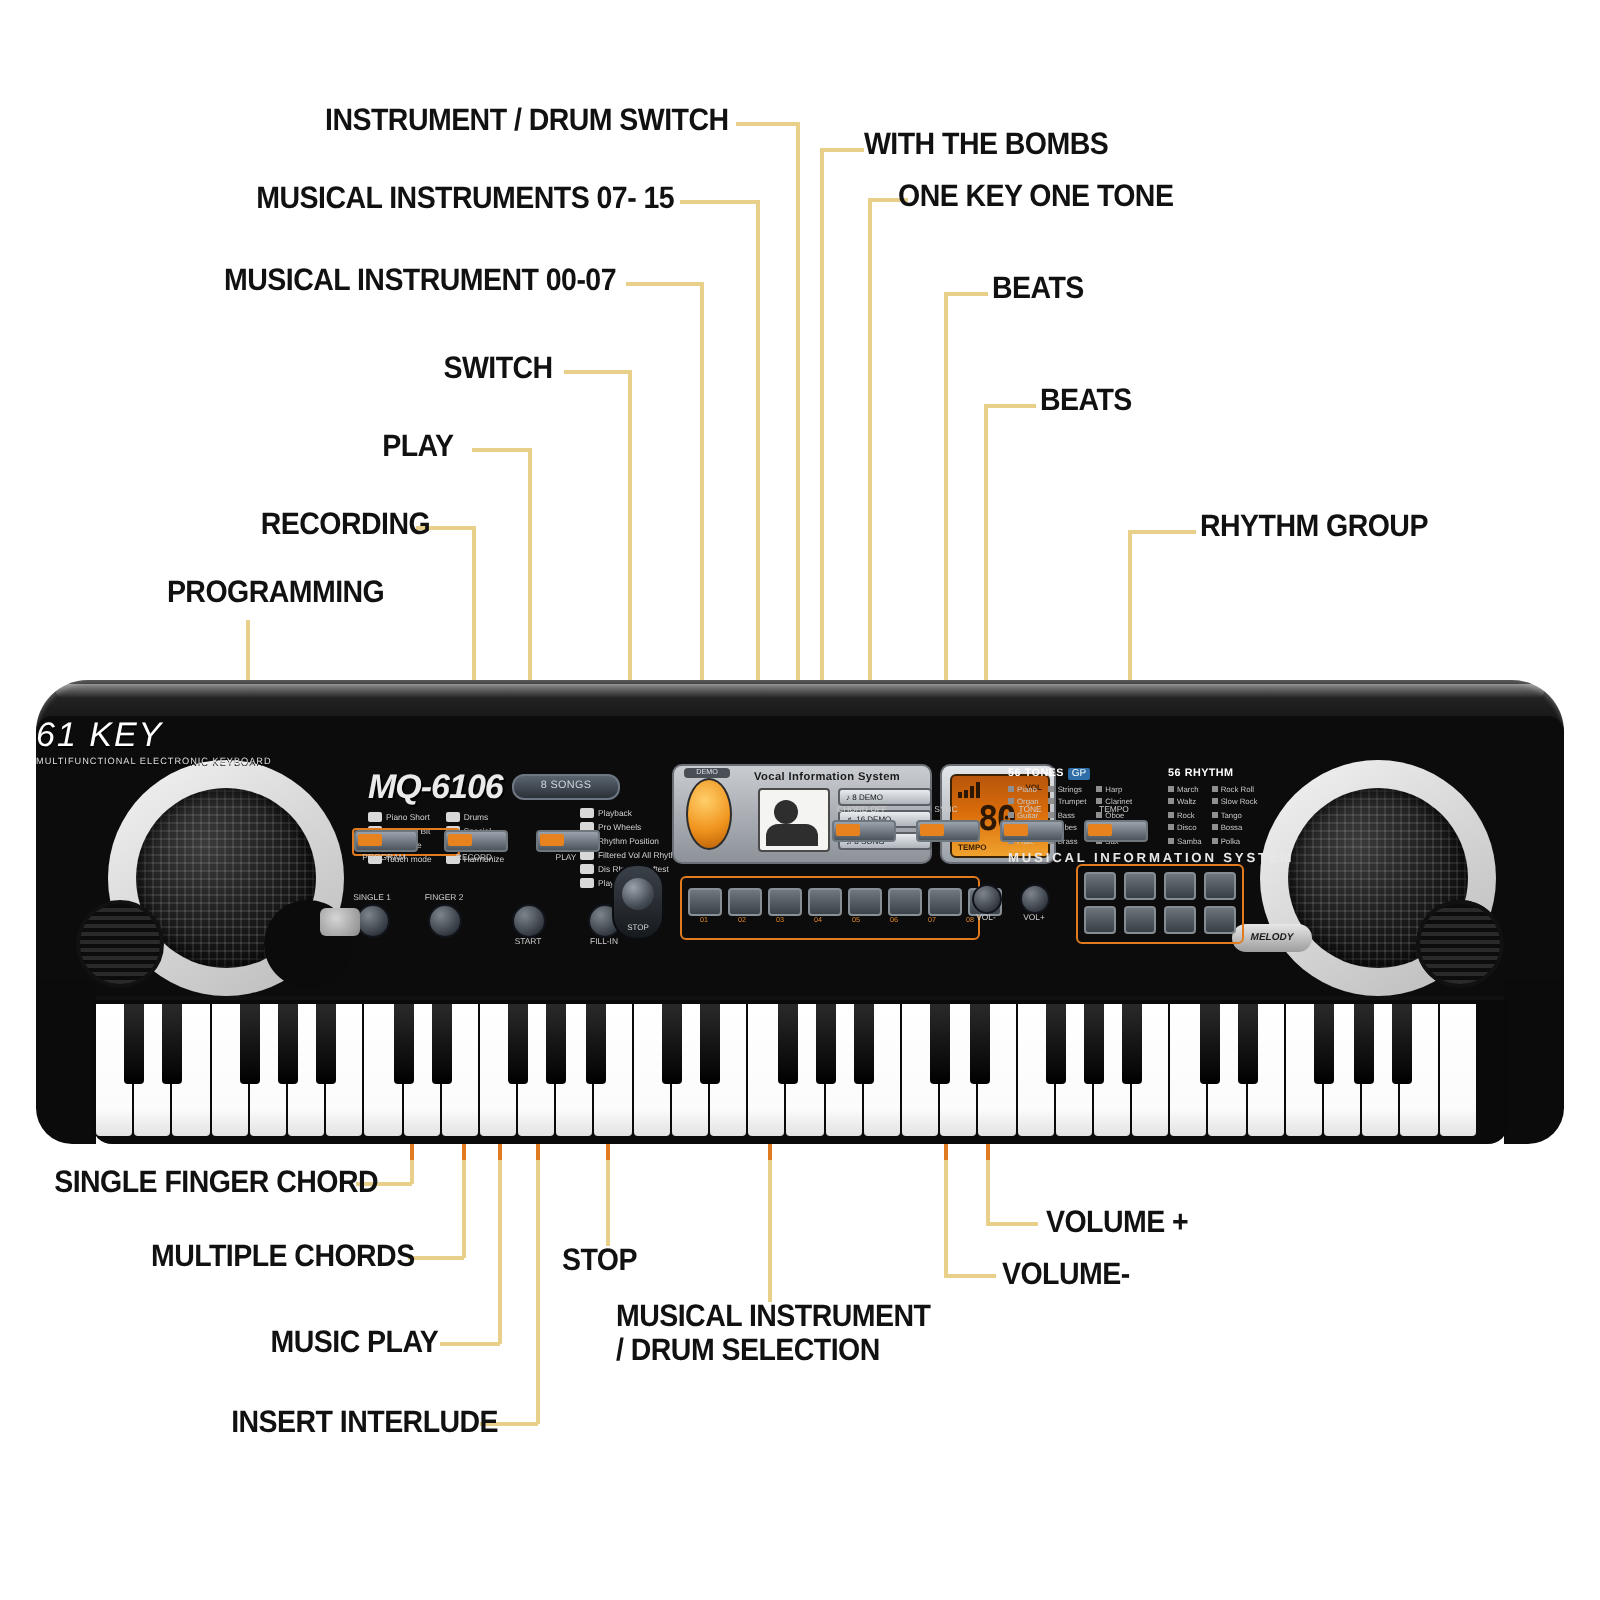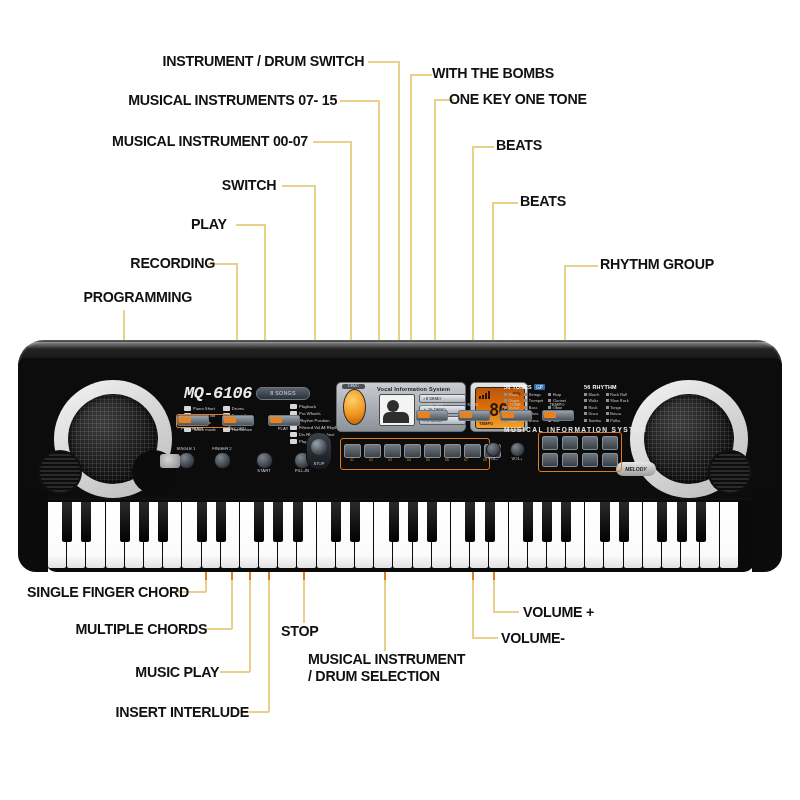--- a/index.html
+++ b/index.html
@@ -74,21 +74,21 @@
   .tweeter.right{left:690px;top:92px;}
 
   .brandline{position:absolute;color:#f2f2f2;font-size:11px;font-weight:bold;letter-spacing:.4px;}
   .brandline i{font-style:italic;font-weight:bold;}
   #music-workstation{left:42px;top:146px;}
   #key-count{left:648px;top:136px;color:#fff;font-size:17px;font-style:italic;letter-spacing:1px;
      text-shadow:0 1px 0 #000;}
   #key-count small{display:block;font-size:4.6px;letter-spacing:.5px;font-style:normal;opacity:.85;}
 
   .model{position:absolute;left:166px;top:26px;color:#eaeaea;font-size:17px;font-weight:bold;
-     font-style:italic;letter-spacing:-0.5px;text-shadow:1px 1px 0 #000;font-family:Liberation Mono, monospace;}
+     font-style:italic;letter-spacing:-0.5px;text-shadow:1px 1px 0 #000;}
   .modelchip{position:absolute;left:238px;top:29px;width:52px;height:11px;border-radius:6px;
      background:linear-gradient(180deg,#5a6470,#2b3138);border:1px solid #6d7783;
      color:#cfd6de;font-size:5.4px;text-align:center;line-height:11px;letter-spacing:.2px;}
 
   
   .legend{position:absolute;display:grid;gap:2px 7px;}
   .lg-item{display:flex;align-items:center;gap:2px;}
   .lg-sw{width:7px;height:5px;background:#d8d8d8;border-radius:1px;flex:none;}
   .lg-tx{color:#cfcfcf;font-size:4.2px;white-space:nowrap;}
   #legend-a{left:166px;top:48px;grid-template-columns:auto auto;}
@@ -274,20 +274,21 @@
         <div class="tweeter left"></div>
 
         <div class="spk right">
           <div class="cone"></div>
           <div class="ring-gap"></div>
         </div>
         <div class="tweeter right"></div>
 
         <div class="brandline" id="music-workstation"><span>MUSIC</span> <i>Workstation</i></div>
 
+        <div id="key-count"><span>61 KEY</span><small>MULTIFUNCTIONAL ELECTRONIC KEYBOARD</small></div>
 
         <div class="model">MQ-6106</div>
         <div class="modelchip">8 SONGS</div>
 
         <div class="legend" id="legend-a">
             <div class="lg-item">
               <span class="lg-sw"></span>
               <span class="lg-tx">Piano Short</span>
             </div>
             <div class="lg-item">

